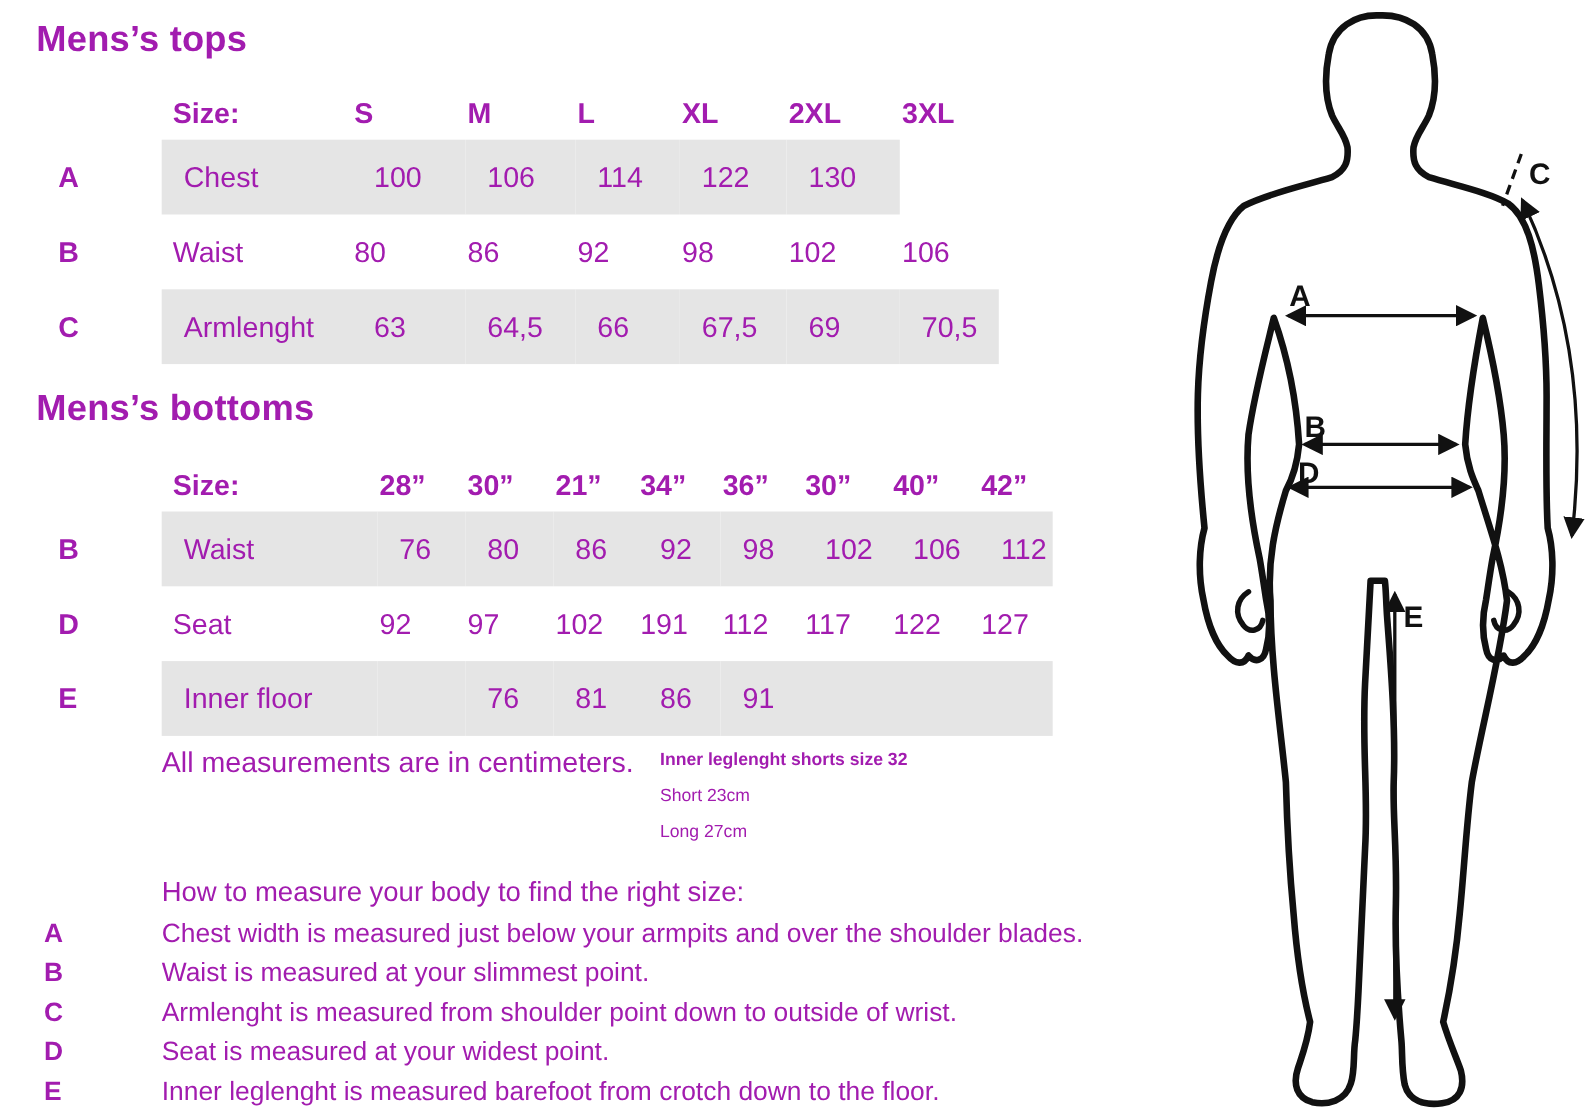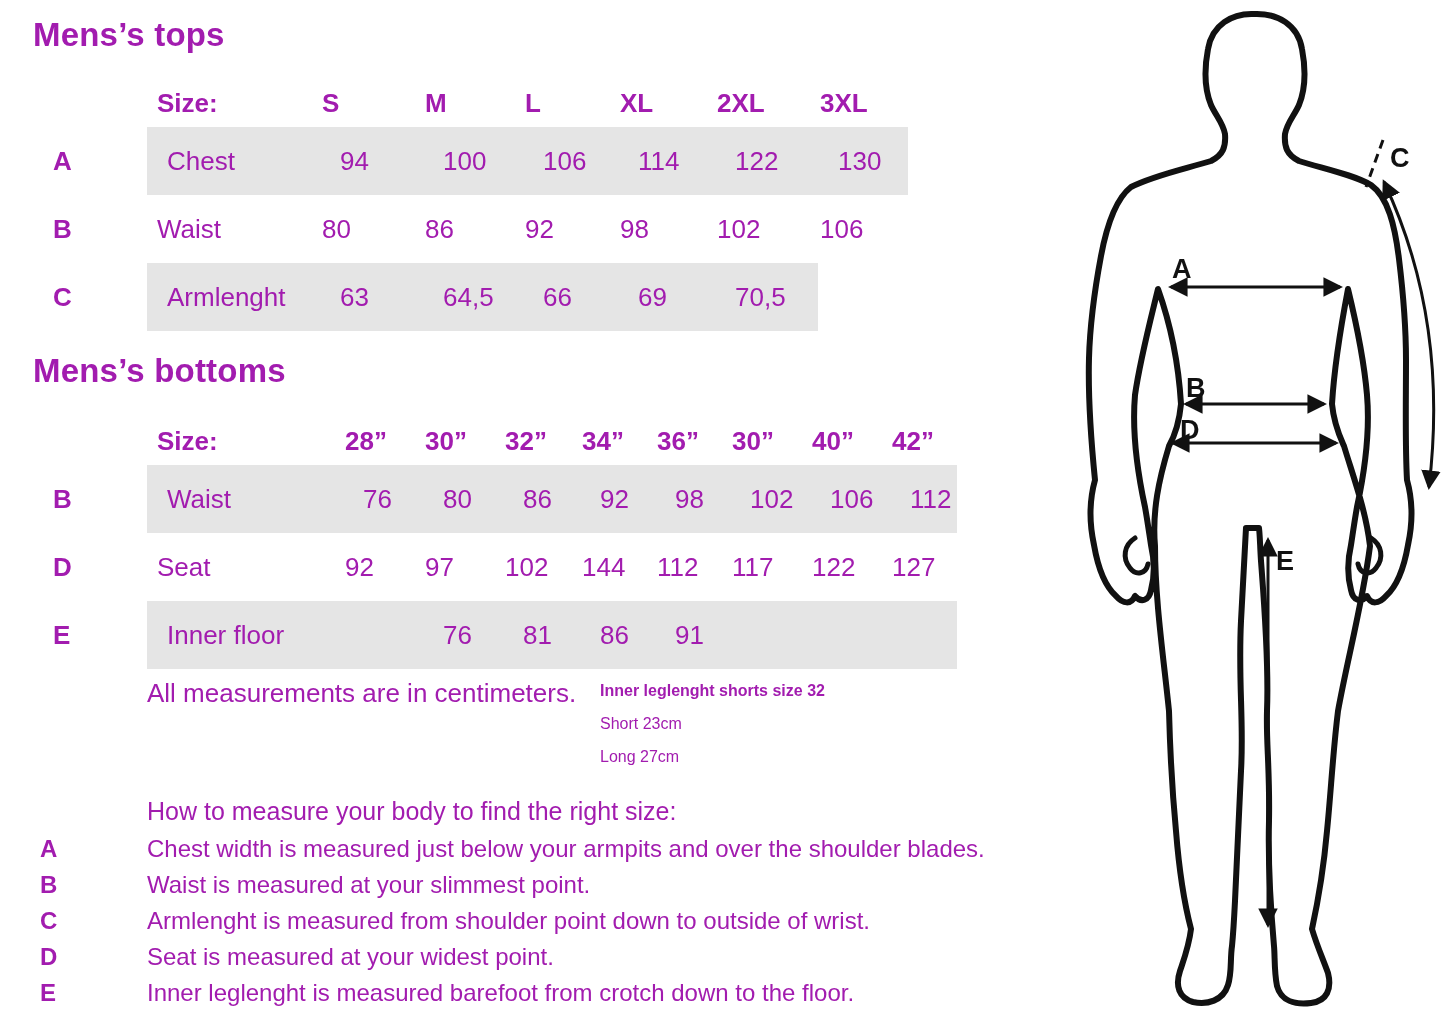--- a/index.html
+++ b/index.html
@@ -52,21 +52,20 @@
         <div class="cell val hdr">S</div>
         <div class="cell val hdr">M</div>
         <div class="cell val hdr">L</div>
         <div class="cell val hdr">XL</div>
         <div class="cell val hdr">2XL</div>
         <div class="cell val hdr">3XL</div>
       </div>
       <div class="trow shaded">
         <div class="cell letter">A</div>
         <div class="cell lbl">Chest</div>
-        <div class="cell val">94</div>
         <div class="cell val">100</div>
         <div class="cell val">106</div>
         <div class="cell val">114</div>
         <div class="cell val">122</div>
         <div class="cell val">130</div>
       </div>
       <div class="trow">
         <div class="cell letter">B</div>
         <div class="cell lbl">Waist</div>
         <div class="cell val">80</div>
@@ -75,33 +74,34 @@
         <div class="cell val">98</div>
         <div class="cell val">102</div>
         <div class="cell val">106</div>
       </div>
       <div class="trow shaded">
         <div class="cell letter">C</div>
         <div class="cell lbl">Armlenght</div>
         <div class="cell val">63</div>
         <div class="cell val">64,5</div>
         <div class="cell val">66</div>
+        <div class="cell val">67,5</div>
         <div class="cell val">69</div>
         <div class="cell val">70,5</div>
       </div>
     </div>
 
   <div class="sec-title" id="bottoms-title">Mens’s bottoms</div>
   <div class="table bottoms" id="bottoms-table">
       <div class="trow thead">
         <div class="cell letter hdr"></div>
         <div class="cell lbl hdr">Size:</div>
         <div class="cell val hdr">28”</div>
         <div class="cell val hdr">30”</div>
-        <div class="cell val hdr">32”</div>
+        <div class="cell val hdr">21”</div>
         <div class="cell val hdr">34”</div>
         <div class="cell val hdr">36”</div>
         <div class="cell val hdr">30”</div>
         <div class="cell val hdr">40”</div>
         <div class="cell val hdr">42”</div>
       </div>
       <div class="trow shaded">
         <div class="cell letter">B</div>
         <div class="cell lbl">Waist</div>
         <div class="cell val">76</div>
@@ -112,21 +112,21 @@
         <div class="cell val">102</div>
         <div class="cell val">106</div>
         <div class="cell val">112</div>
       </div>
       <div class="trow">
         <div class="cell letter">D</div>
         <div class="cell lbl">Seat</div>
         <div class="cell val">92</div>
         <div class="cell val">97</div>
         <div class="cell val">102</div>
-        <div class="cell val">144</div>
+        <div class="cell val">191</div>
         <div class="cell val">112</div>
         <div class="cell val">117</div>
         <div class="cell val">122</div>
         <div class="cell val">127</div>
       </div>
       <div class="trow shaded">
         <div class="cell letter">E</div>
         <div class="cell lbl">Inner floor</div>
         <div class="cell val"></div>
         <div class="cell val">76</div>

